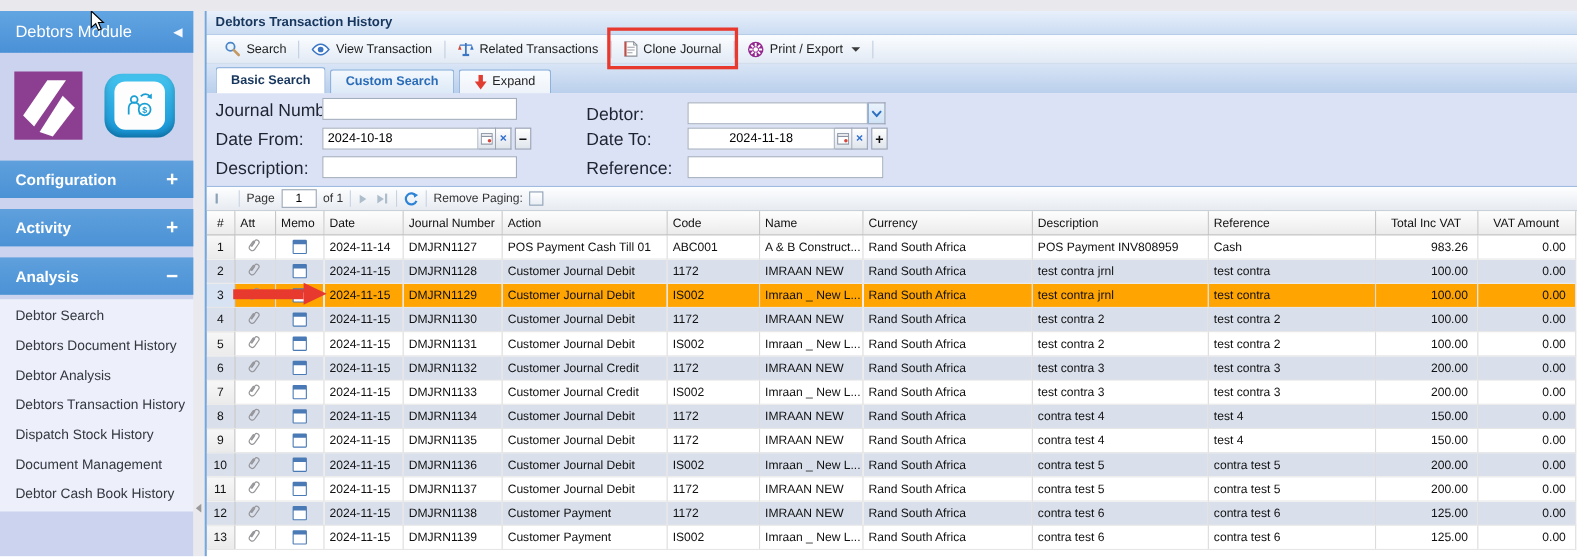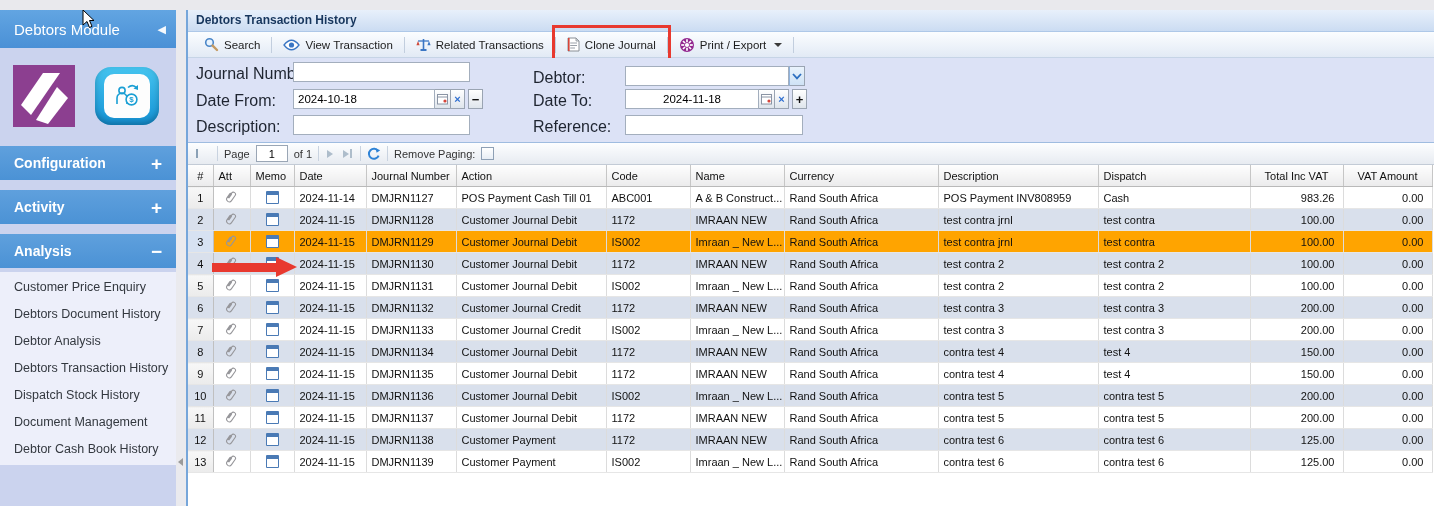--- a/index.html
+++ b/index.html
@@ -139,21 +139,21 @@
     <div class="sb-section">
       <span>Activity</span>
       <span class="tog">+</span>
     </div>
     <div class="sb-section">
       <span>Analysis</span>
       <span class="tog">−</span>
     </div>
 
     <div class="sb-menu">
-        <div class="sb-item">Customer Price Enquiry</div>
+        <div class="sb-item">Debtor Search</div>
         <div class="sb-item">Debtors Document History</div>
         <div class="sb-item">Debtor Analysis</div>
         <div class="sb-item active">Debtors Transaction History</div>
         <div class="sb-item">Dispatch Stock History</div>
         <div class="sb-item">Document Management</div>
         <div class="sb-item">Debtor Cash Book History</div>
       </div>
   </div>
 
   <div class="splitter">
@@ -218,20 +218,35 @@
               <line x1="10" y1="6" x2="12" y2="4"></line>
           </g>
           <circle cx="8" cy="8" r="2.1" fill="#fff"></circle>
         </svg>
         <span>Print / Export</span>
         <span class="caret-down"></span>
       </div>
       <div class="tb-sep"></div>
     </div>
 
+    <div class="tabstrip">
+      <div class="tab active">
+        <span>Basic Search</span>
+      </div>
+      <div class="tab custom">
+        <span>Custom Search</span>
+      </div>
+      <div class="tab expand">
+        <svg width="12" height="14" viewBox="0 0 12 14">
+          <rect x="4" y="0" width="4" height="7" fill="#e03c31"></rect>
+          <path d="M0.6 6 H11.4 L6 13.4Z" fill="#e03c31"></path>
+        </svg>
+        <span>Expand</span>
+      </div>
+    </div>
 
     <div class="form">
       <span class="f-label" style="left:8px;top:7px;">Journal Number:</span>
       <div class="f-field" style="left:105px;top:4px;width:177px;">
         <input type="text" value="" style="">
       </div>
 
       <span class="f-label" style="left:345px;top:11px;">Debtor:</span>
       <div class="f-field" style="left:437px;top:8px;width:180px;">
         <input type="text" style="width: 156px;" value="">
@@ -334,21 +349,21 @@
             <th class="hc">#</th>
             <th>Att</th>
             <th>Memo</th>
             <th>Date</th>
             <th>Journal Number</th>
             <th>Action</th>
             <th>Code</th>
             <th>Name</th>
             <th>Currency</th>
             <th>Description</th>
-            <th>Dispatch</th>
+            <th>Reference</th>
             <th class="hc">Total Inc VAT</th>
             <th class="hc">VAT Amount</th>
           </tr>
         </thead>
       <tbody>
           <tr class="odd">
             <td class="c-num">1</td>
             <td class="c-att"><svg width="13" height="14" viewBox="0 0 14 14">
                 <path d="M4.7 10 L4.7 3.5 A2.3 2.3 0 0 1 9.3 3.5 L9.3 10.2 A2.9 2.9 0 0 1 3.5 10.2 L3.5 5 A0.9 0.9 0 0 1 5.3 5 L5.3 9.8" fill="none" stroke="#96969a" stroke-width="1.15" transform="rotate(35 7 7)"></path>
               </svg></td>

